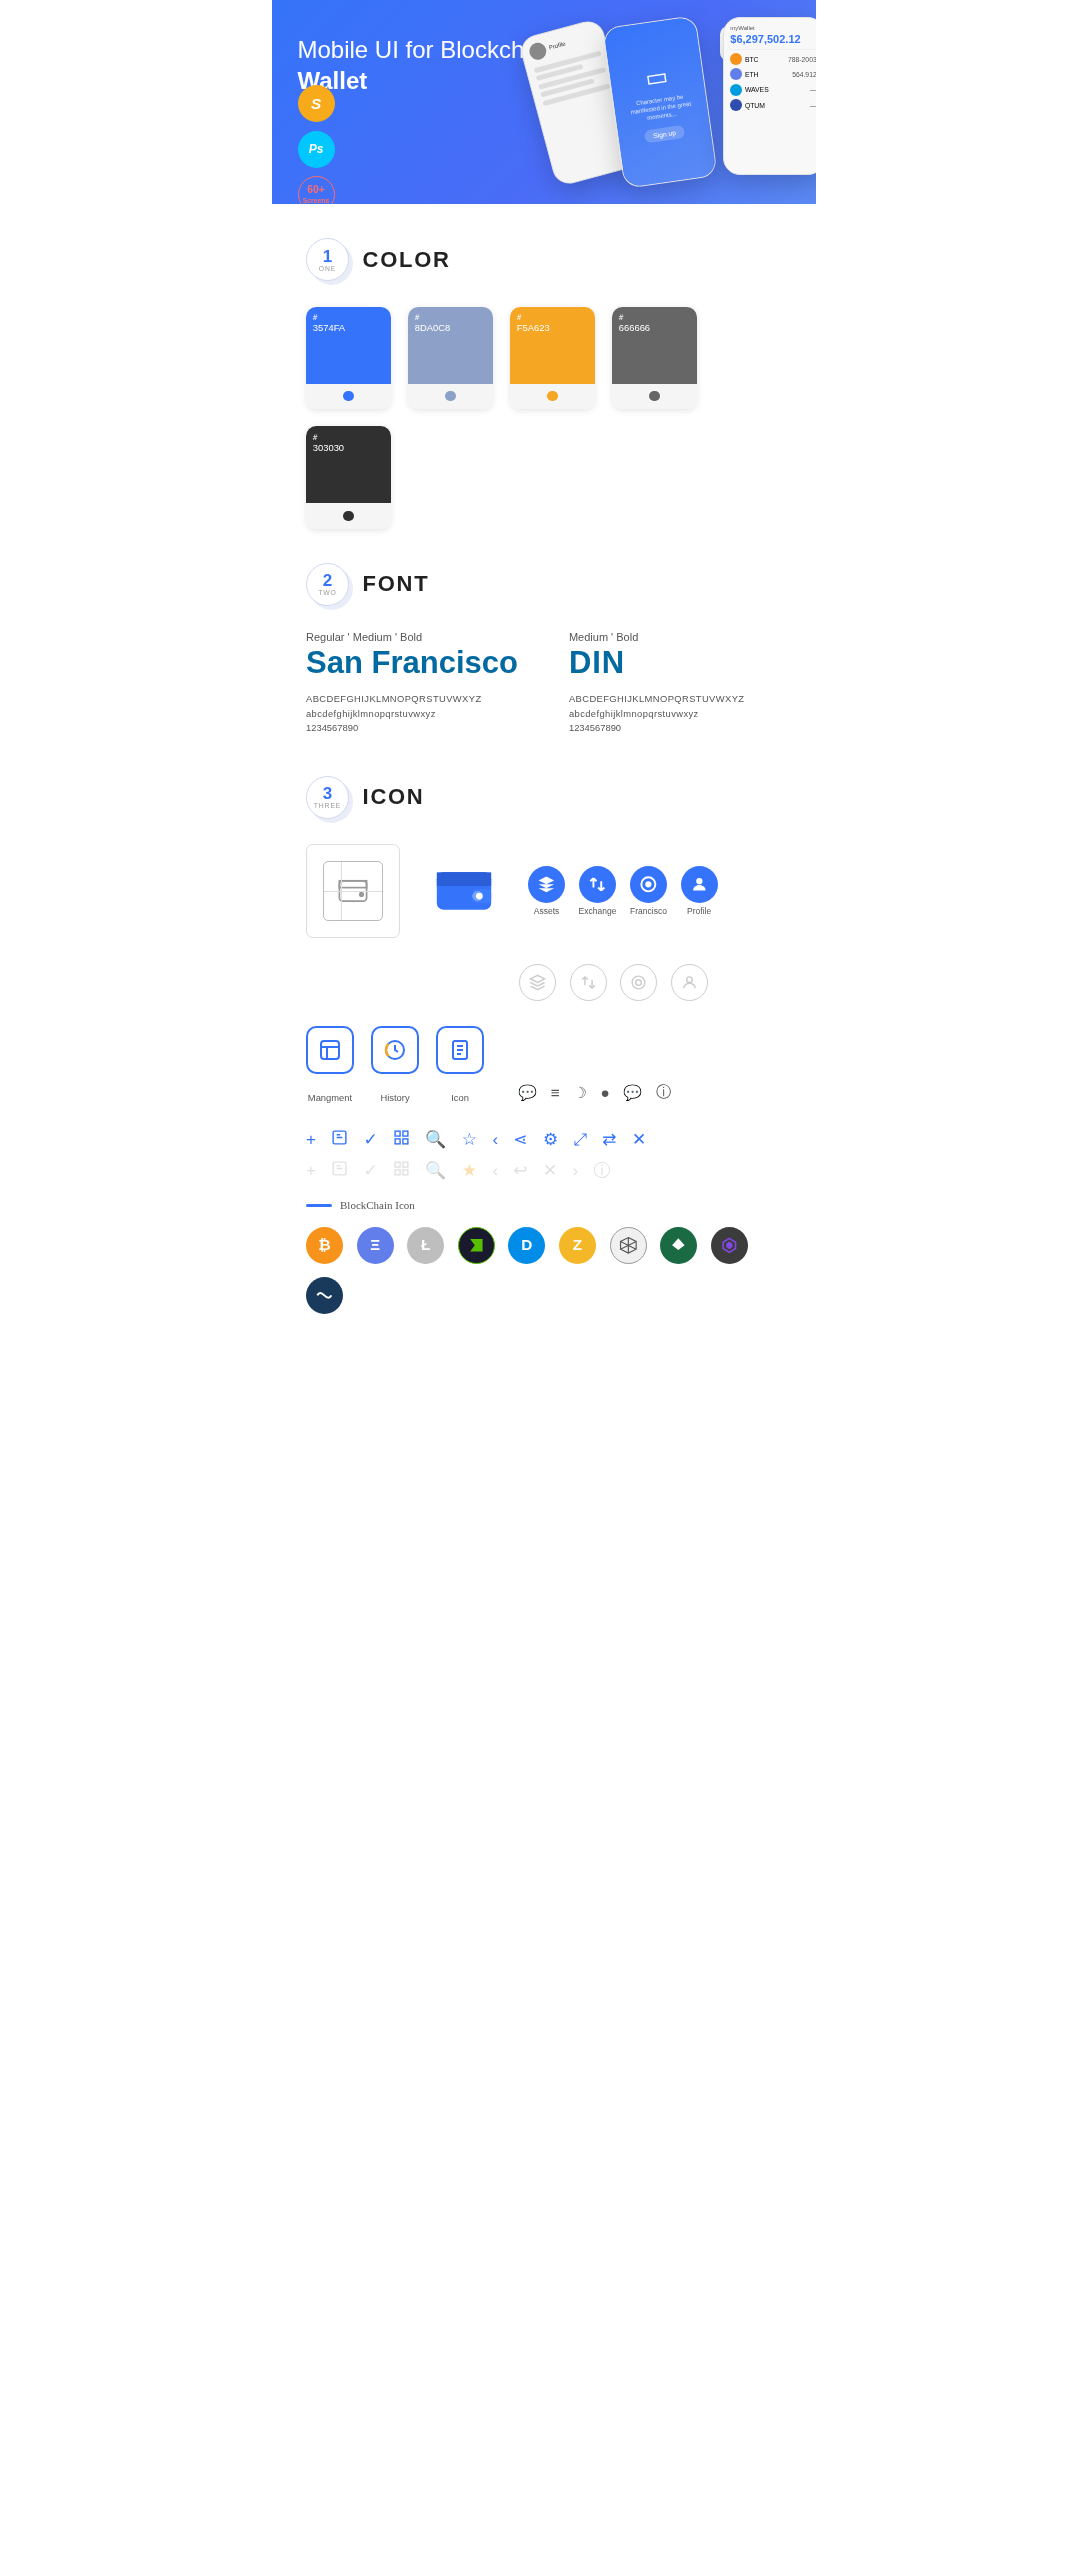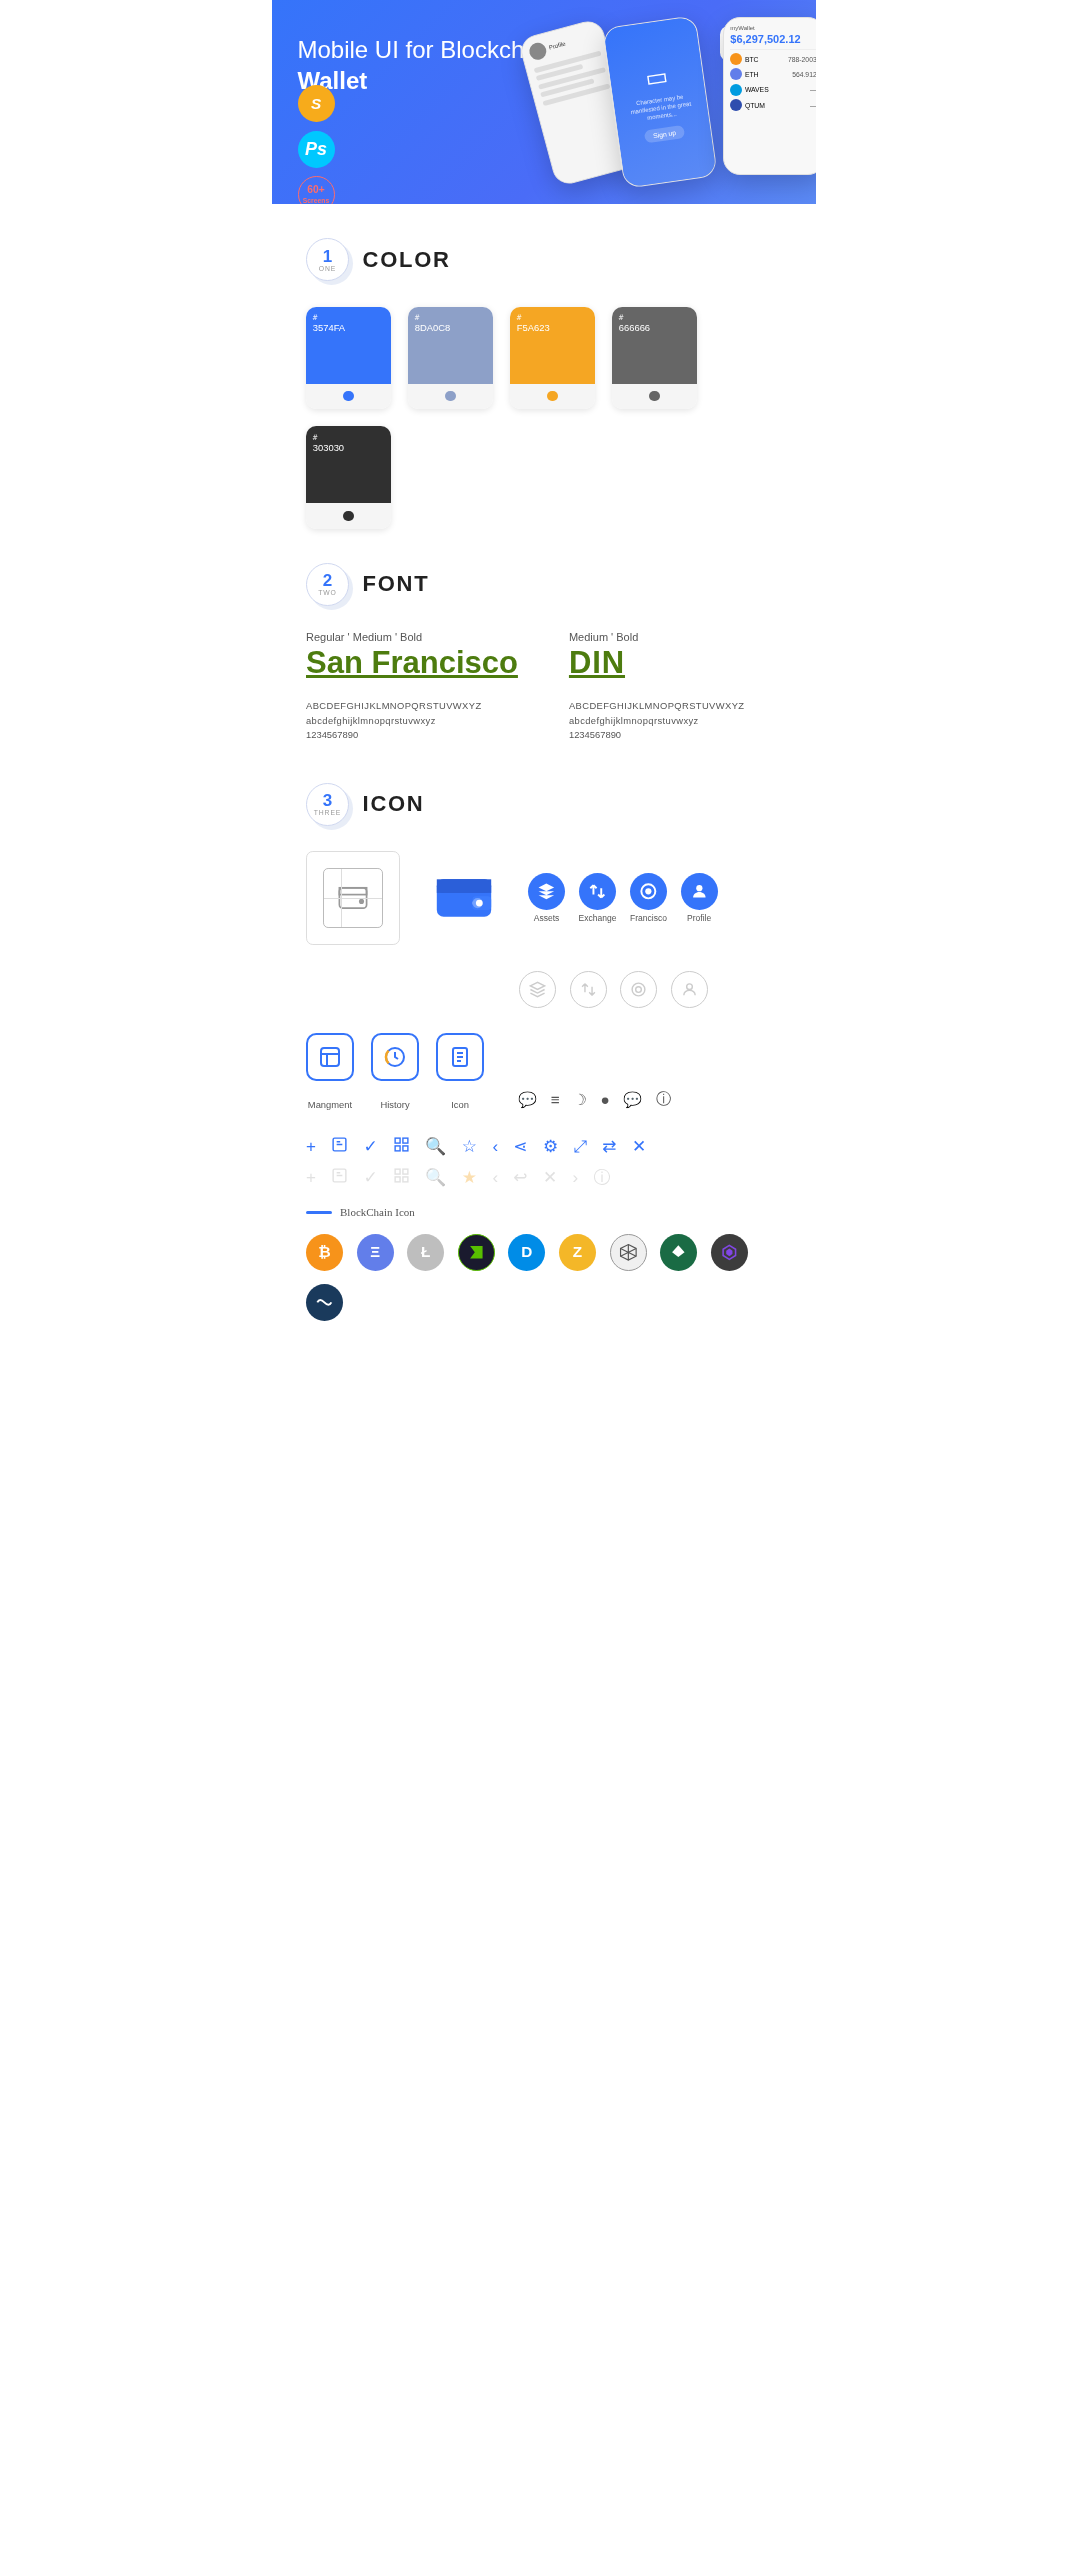--- a/index.html
+++ b/index.html
@@ -186,21 +186,21 @@
       width: 10.2px;
       height: 10.2px;
       border-radius: 50%;
     }
 
     
     .font-section { padding: 17px 34px 25.5px; }
     .font-row { display: flex; gap: 51px; }
     .font-col {}
     .font-style-label { font-size: 11px; color: #555; margin-bottom: 3.4px; }
-    .font-name { font-size: 31px; font-weight: 800; color: #4d7c0f; margin-bottom: 20px; line-height: 1.1; text-decoration: underline; }
+    .font-name { font-size: 31px; font-weight: 800; color: #0369a1; margin-bottom: 13px; line-height: 1.1; }
     .font-name-din { font-family: 'Arial', sans-serif; letter-spacing: 0.9px; }
     .font-chars { font-size: 9.4px; color: #555; margin-bottom: 3.4px; letter-spacing: 0.4px; }
     .font-nums { font-size: 9.4px; color: #555; }
 
     
     .icon-section { padding: 17px 34px 25.5px; }
     .icons-grid-top {
       display: flex;
       align-items: center;
       gap: 17px;
@@ -361,21 +361,21 @@
 
 <div class="hero">
   <h1 class="hero-title">
     <span>Mobile UI for Blockchain </span><strong>Wallet</strong>
   </h1>
 
   <div class="ui-kit-badge">UI Kit</div>
 
   <div style="position:absolute; left:25.5px; top:85px; display:flex; flex-direction:column; gap:8.5px;">
     <div class="badge-circle badge-sketch" style="font-size:15.3px; font-style:italic;">S</div>
-    <div class="badge-circle badge-ps" style="font-size:18px; font-style:italic;">Ps</div>
+    <div class="badge-circle badge-ps" style="font-size:12px; font-style:italic;">Ps</div>
     <div class="badge-circle badge-screens" style="font-size:8.5px; border:1.7px solid #FF6B6B; color:#FF6B6B; background:transparent; width:37px; height:37px; border-radius:50%; display:flex; align-items:center; justify-content:center; flex-direction:column; line-height:1.2;">
       <span style="font-size:10.2px; font-weight:700;">60+</span>
       <span style="font-size:6.8px;">Screens</span>
     </div>
   </div>
 
   <div class="phones-area">
 
     <div class="phone-mock phone-left" style="background:#f5f5f5;">
       <div style="background:#f5f5f5; width:100%; height:100%; padding:6.8px; display:flex; flex-direction:column; gap:3.4px;">

